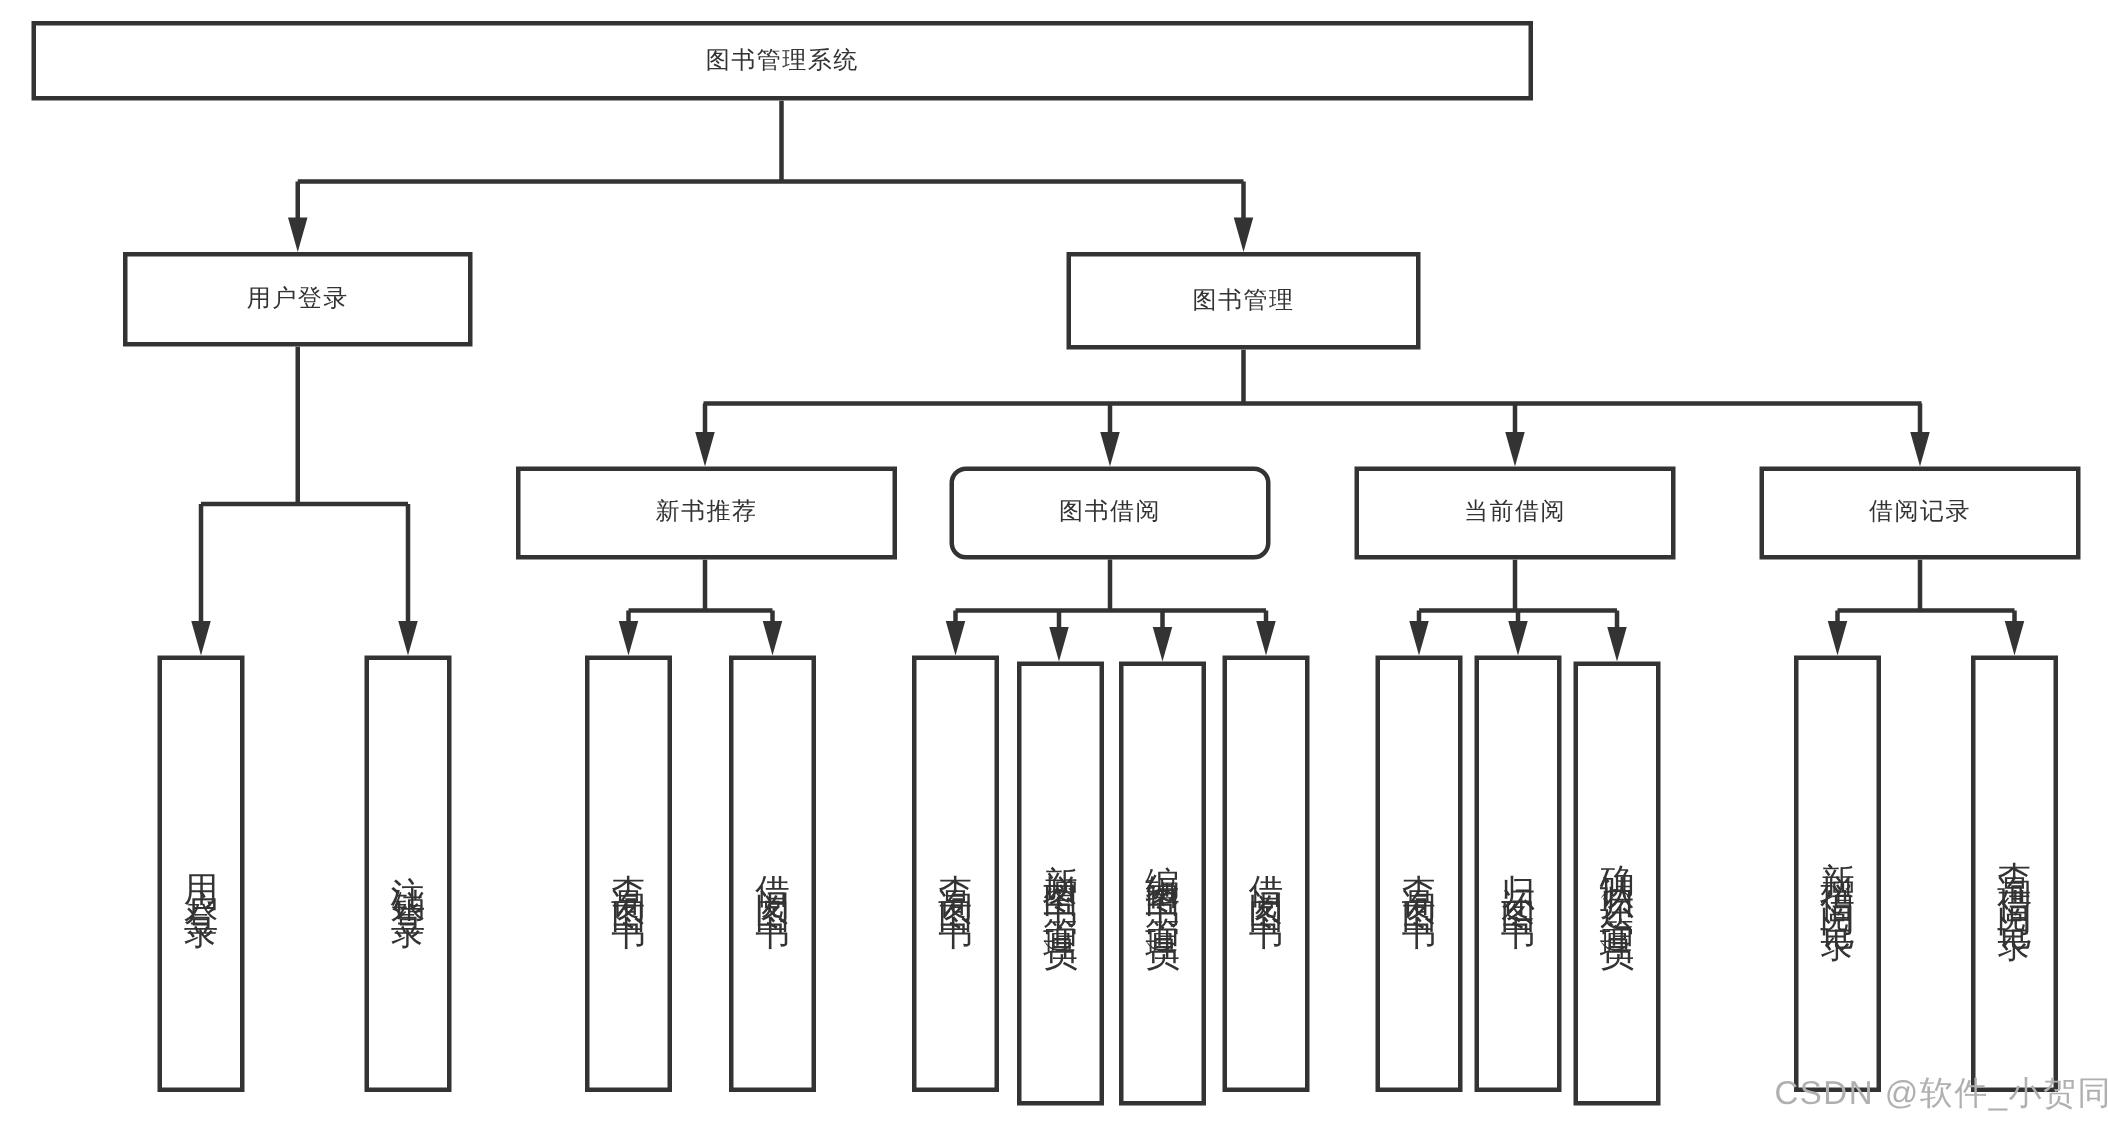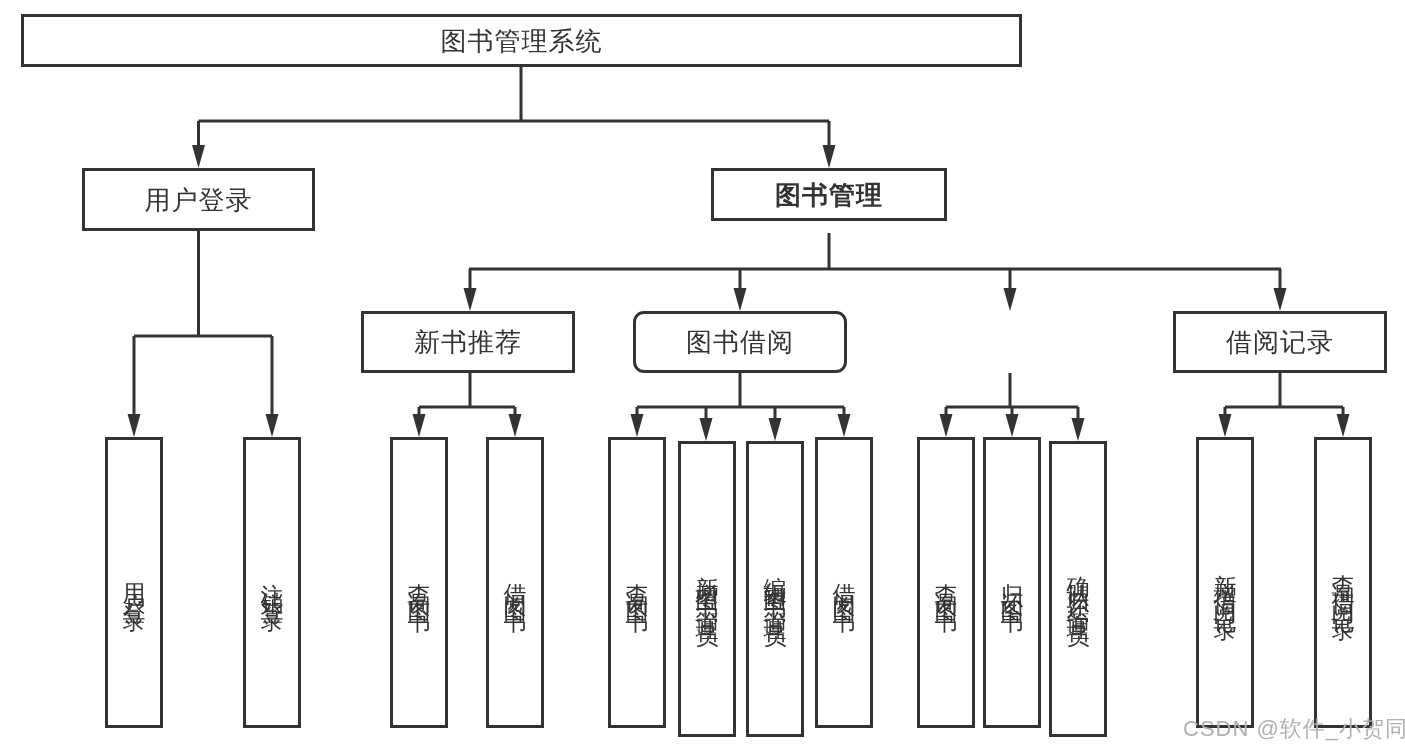--- a/index.html
+++ b/index.html
@@ -28,38 +28,38 @@
     box-sizing: border-box;
     border: 3px solid #333333;
     background: #ffffff;
     color: #333333;
     display: flex;
     align-items: center;
     justify-content: center;
     text-align: center;
   }
   .hbox {
-    font-size: 26px;
+    font-size: 16px;
     letter-spacing: 1px;
     line-height: 1;
   }
   .vbox {
     writing-mode: vertical-rl;
     text-orientation: mixed;
     font-size: 23px;
     letter-spacing: 9px;
     line-height: 1;
   }
   .vbox.long { letter-spacing: 7px; }
 
   
   #root     { left: 21px;  top: 14px;  width: 1001px; height: 53px; }
   #l2-user  { left: 82px;  top: 168px; width: 233px;  height: 63px; }
-  #l2-book  { left: 711px; top: 168px; width: 236px;  height: 53px; font-weight: bold; }
-  #l3-rec   { left: 361px; top: 311px; width: 214px;  height: 62px; }
+  #l2-book  { left: 711px; top: 168px; width: 236px;  height: 65px; }
+  #l3-rec   { left: 344px; top: 311px; width: 254px;  height: 62px; }
   #l3-bor   { left: 633px; top: 311px; width: 214px;  height: 62px; border-radius: 11px; }
   #l3-cur   { left: 903px; top: 311px; width: 214px;  height: 62px; }
   #l3-his   { left: 1173px;top: 311px; width: 214px;  height: 62px; }
 
   .vreg  { top: 437px; height: 291px; width: 58px; }
   .vadm  { top: 441px; height: 296px; width: 58px; }
   #v1  { left: 105px; }
   #v2  { left: 243px; }
   #v3  { left: 390px; }
   #v4  { left: 486px; }
@@ -127,20 +127,21 @@
     <polygon class="arrow" points="1336.5,414 1349.5,414 1343,437"></polygon>
   </svg>
 
   <div id="root" class="box hbox">图书管理系统</div>
 
   <div id="l2-user" class="box hbox">用户登录</div>
   <div id="l2-book" class="box hbox">图书管理</div>
 
   <div id="l3-rec" class="box hbox">新书推荐</div>
   <div id="l3-bor" class="box hbox">图书借阅</div>
+  <div id="l3-cur" class="box hbox">当前借阅</div>
   <div id="l3-his" class="box hbox">借阅记录</div>
 
   <div id="v1" class="box vbox vreg">用户登录</div>
   <div id="v2" class="box vbox vreg">注销登录</div>
 
   <div id="v3" class="box vbox vreg">查询图书</div>
   <div id="v4" class="box vbox vreg">借阅图书</div>
 
   <div id="v5" class="box vbox vreg">查询图书</div>
   <div id="v6" class="box vbox long vadm">新增图书（管理员）</div>

